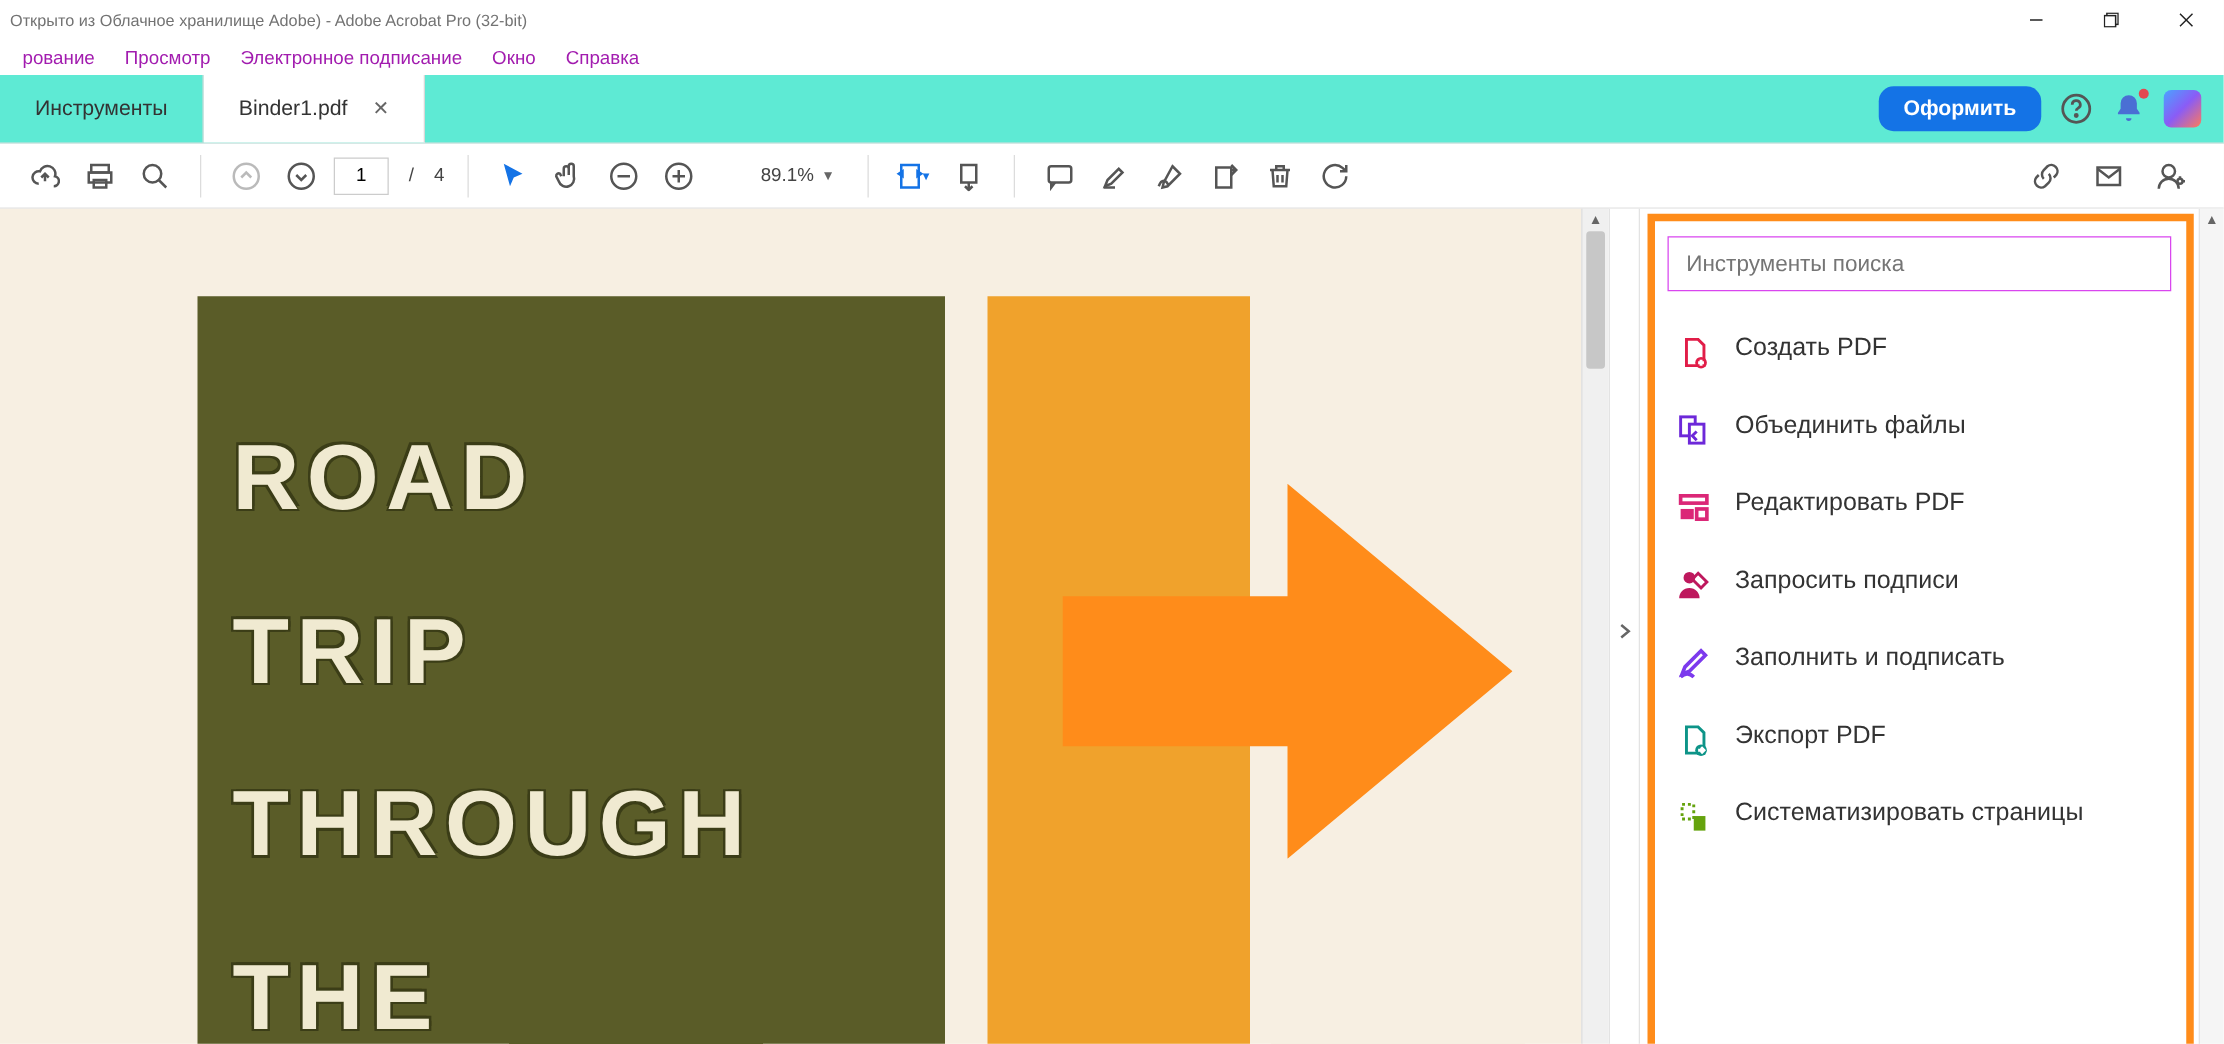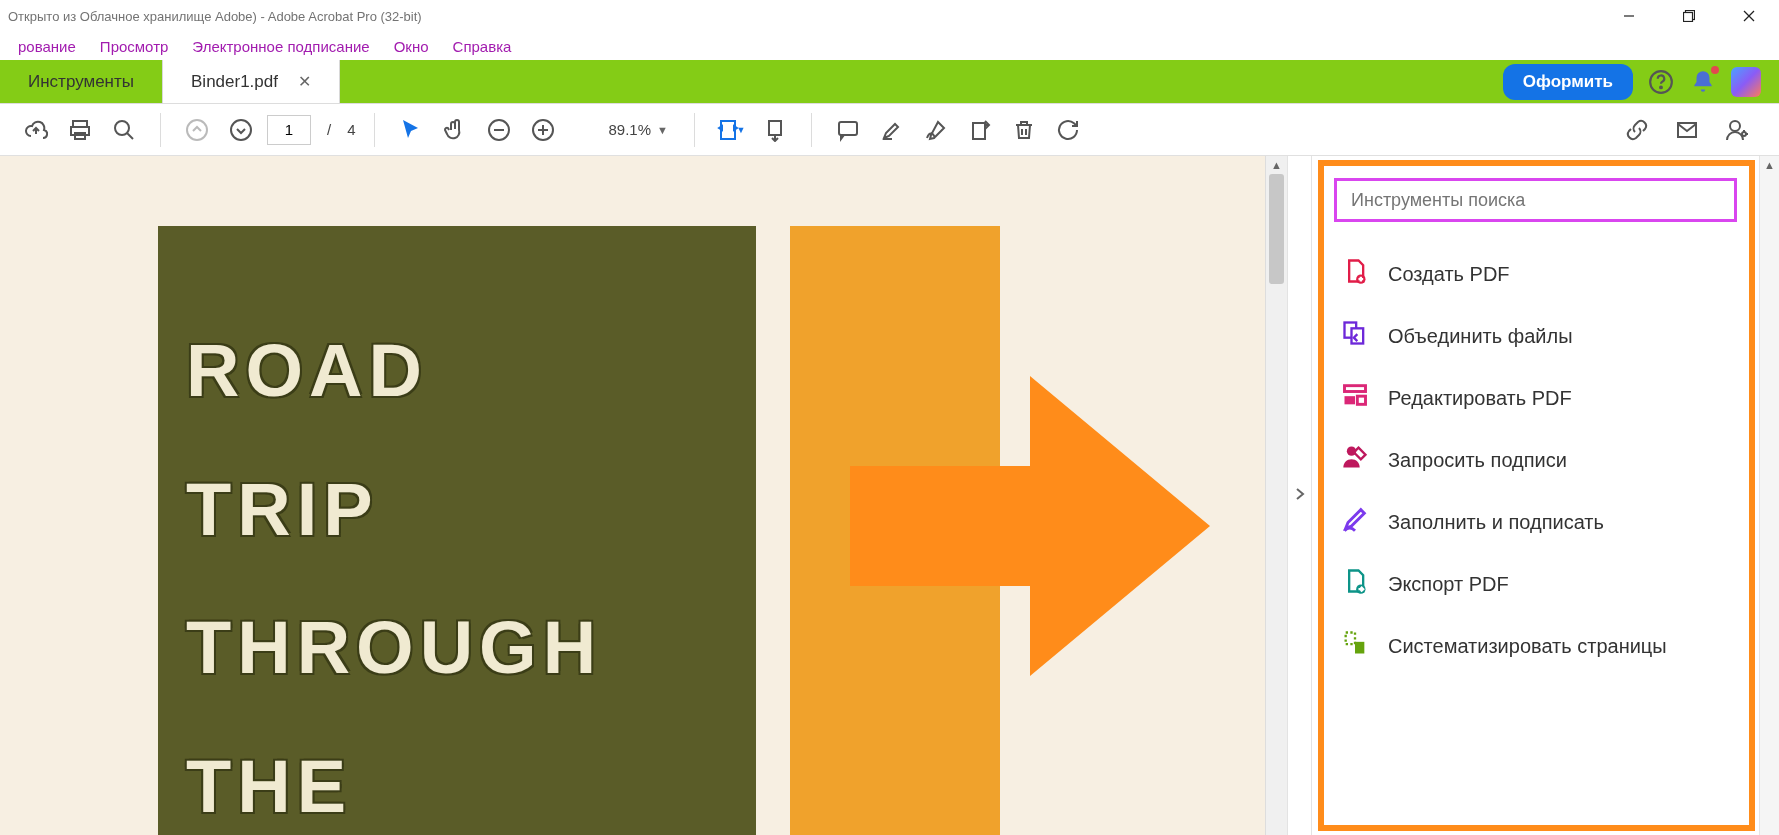--- a/index.html
+++ b/index.html
@@ -9,21 +9,21 @@
 .titlebar { height: 32px; display: flex; align-items: center; justify-content: space-between; padding: 0 0 0 8px; background: #fff; }
 .titlebar-title { font-size: 13px; color: #737373; }
 .titlebar-controls { display: flex; }
 .titlebar-btn { width: 60px; height: 32px; display: flex; align-items: center; justify-content: center; cursor: pointer; }
 
 
 .menubar { height: 28px; display: flex; align-items: center; padding-left: 6px; background: #fff; }
 .menu-item { padding: 4px 12px; font-size: 15px; color: #a21caf; cursor: pointer; }
 
 
-.tabs-row { height: 44px; background: #84cc16; display: flex; align-items: stretch; justify-content: space-between; border-bottom: 1px solid #ddd; }
+.tabs-row { height: 55px; background: #5eead4; display: flex; align-items: stretch; justify-content: space-between; border-bottom: 1px solid #ddd; }
 .tabs-left { display: flex; }
 .tab { display: flex; align-items: center; padding: 0 28px; font-size: 17px; color: #333; border-right: 1px solid #d8d8d8; position: relative; cursor: pointer; }
 .tab.active { background: #fff; }
 .tab .close { margin-left: 20px; font-size: 16px; color: #666; cursor: pointer; }
 .tabs-right { display: flex; align-items: center; gap: 14px; padding-right: 18px; }
 .subscribe-btn { background: #1473e6; color: #fff; font-size: 17px; font-weight: 600; padding: 8px 20px; border-radius: 12px; border: none; cursor: pointer; }
 .hdr-icon { width: 28px; height: 28px; display: flex; align-items: center; justify-content: center; cursor: pointer; color: #555; }
 .bell-dot { position: relative; }
 .bell-dot::after { content: ''; position: absolute; top: -2px; right: -2px; width: 8px; height: 8px; background: #e34850; border-radius: 50%; }
 .avatar-icon { width: 30px; height: 30px; border-radius: 6px; background: linear-gradient(135deg,#4aa3ff,#8a5cf6,#ff7a59); }
@@ -55,23 +55,23 @@
 
 
 .collapse-col { width: 24px; background: #fff; border-left: 1px solid #e3e3e3; display: flex; align-items: center; justify-content: center; }
 .collapse-btn { color: #666; cursor: pointer; }
 
 
 .tools-panel { width: 468px; background: #fff; border-left: 1px solid #e3e3e3; position: relative; display: flex; }
 .tools-inner { flex: 1; position: relative; }
 .highlight-frame { position: absolute; left: 6px; top: 4px; right: 4px; bottom: 4px; border: 6px solid #ff8c1a; pointer-events: none; }
 .tools-content { padding: 22px 22px 0 22px; }
-.search-box { width: 100%; height: 44px; border: 3px solid #d946ef; padding: 0 14px; font-size: 18px; color: #888; }
+.search-box { width: 100%; height: 44px; border: 1px solid #d946ef; padding: 0 14px; font-size: 18px; color: #888; }
 .tool-list { margin-top: 22px; display: flex; flex-direction: column; gap: 8px; }
-.tool-item { display: flex; align-items: flex-end; gap: 18px; padding: 12px 6px; font-size: 20px; color: #333; cursor: pointer; }
+.tool-item { display: flex; align-items: flex-start; gap: 18px; padding: 12px 6px; font-size: 20px; color: #333; cursor: pointer; }
 .tool-icon { width: 30px; height: 30px; display: flex; align-items: center; justify-content: center; }
 .tools-scroll { width: 20px; background: #f5f5f5; border-left: 1px solid #e5e5e5; position: relative; }
 .tools-scroll .arr { position: absolute; left: 0; right: 0; height: 18px; display: flex; align-items: center; justify-content: center; color: #666; font-size: 11px; }
 .tools-scroll .arr.up { top: 0; }
 
 </style>
 </head>
 <body>
 
 <div class="titlebar">

